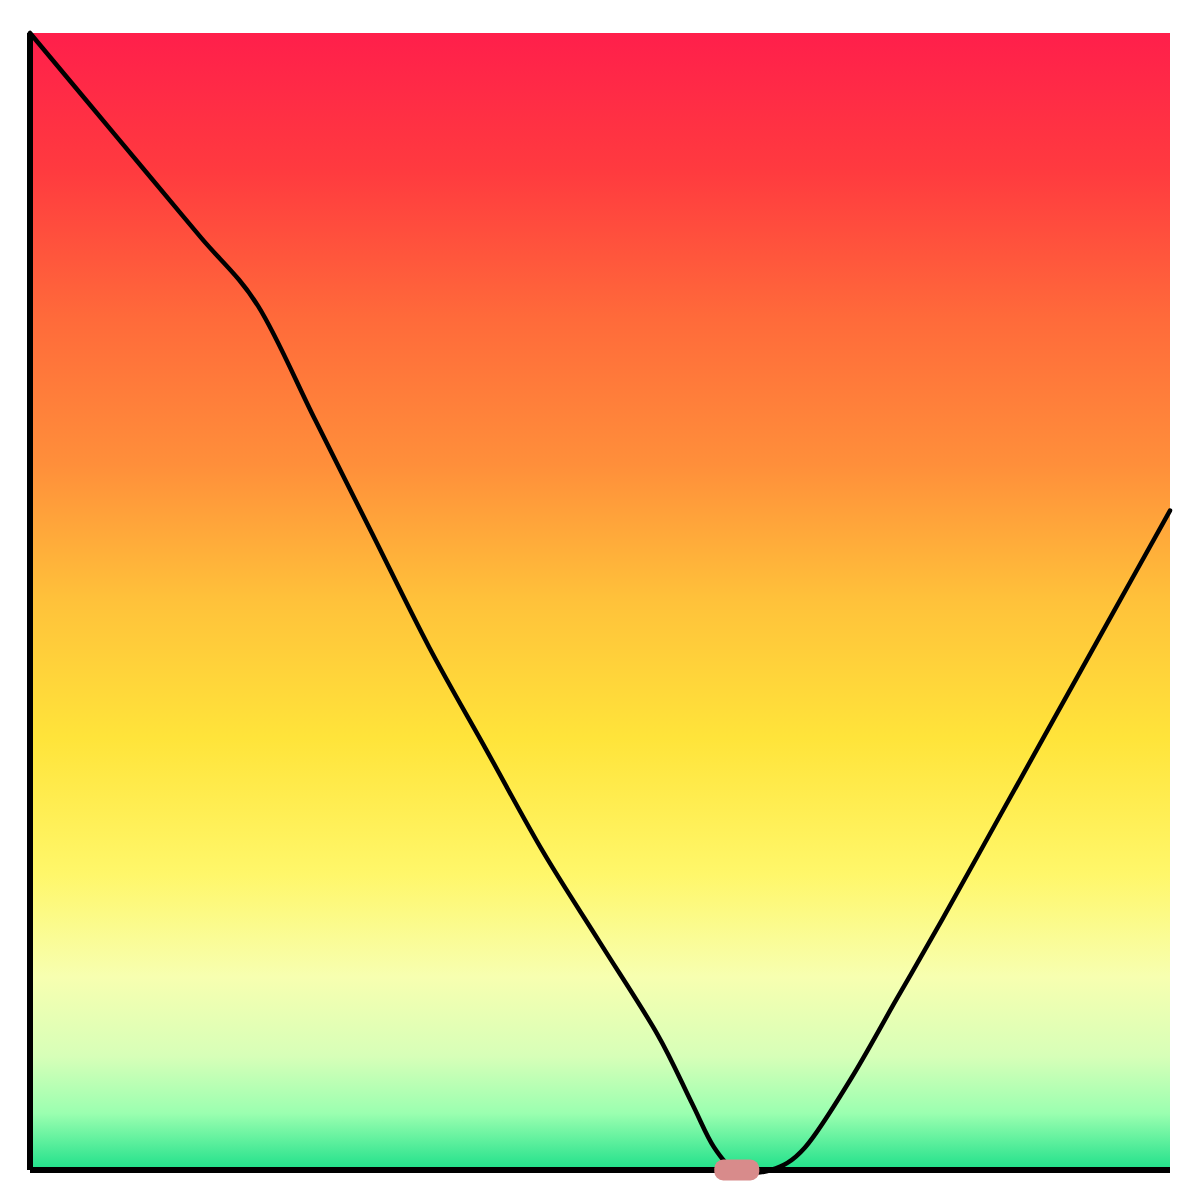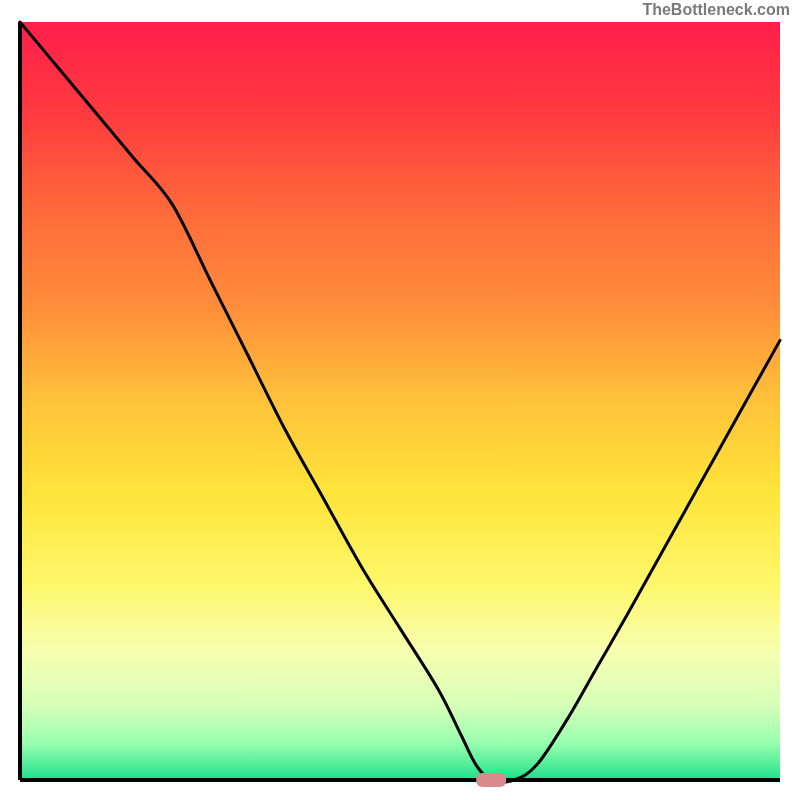--- a/index.html
+++ b/index.html
@@ -31,14 +31,13 @@
   <rect id="plotbg" fill="url(#bg)" x="20" y="22" width="760" height="758"></rect>
 
   <line id="ax-y" stroke="#000" stroke-width="4" x1="20" y1="22" x2="20" y2="780"></line>
   <line id="ax-x" stroke="#000" stroke-width="4" x1="20" y1="780" x2="780" y2="780"></line>
 
   <path id="curve" fill="none" stroke="#000" stroke-width="3" stroke-linejoin="round" stroke-linecap="round" d="M20,22 C26.333333333333332,29.580000000000002 45.333333333333336,52.320000000000014 58,67.48000000000002 C70.66666666666667,82.64000000000003 83.33333333333333,97.80000000000003 96,112.96000000000004 C108.66666666666667,128.12000000000003 121.33333333333333,143.28000000000006 134,158.44000000000005 C146.66666666666666,173.60000000000005 159.33333333333334,183.70666666666665 172,203.91999999999996 C184.66666666666666,224.13333333333327 197.33333333333334,254.4533333333333 210,279.71999999999997 C222.66666666666666,304.9866666666666 235.33333333333334,330.25333333333333 248,355.52 C260.6666666666667,380.78666666666663 273.3333333333333,407.31666666666666 286,431.32 C298.6666666666667,455.3233333333333 311.3333333333333,476.8 324,499.54 C336.6666666666667,522.28 349.3333333333333,546.2833333333333 362,567.76 C374.6666666666667,589.2366666666667 387.3333333333333,608.1866666666666 400,628.4 C412.6666666666667,648.6133333333333 427.86666666666673,671.3533333333332 438.00000000000006,689.04 C448.1333333333334,706.7266666666667 454.46666666666664,721.8866666666667 460.79999999999995,734.52 C467.13333333333327,747.1533333333333 470.93333333333334,757.26 476,764.84 C481.06666666666666,772.4200000000001 484.8666666666667,777.4733333333334 491.2,780 C497.5333333333333,782.5266666666666 506.4,782.5266666666666 514,780 C521.6,777.4733333333334 527.9333333333334,774.9466666666667 536.8000000000001,764.84 C545.6666666666667,754.7333333333333 557.0666666666666,735.7833333333333 567.1999999999999,719.36 C577.3333333333333,702.9366666666667 587.4666666666667,683.9866666666667 597.6,666.3 C607.7333333333333,648.6133333333332 616.6,633.4533333333334 628,613.24 C639.4,593.0266666666666 653.3333333333334,567.76 666,545.02 C678.6666666666666,522.28 691.3333333333334,499.54 704,476.8 C716.6666666666666,454.06 729.3333333333334,431.32 742,408.58 C754.6666666666666,385.84 773.6666666666666,351.73 780,340.36"></path>
 
   <rect id="marker" rx="6" ry="6" x="476.2" y="773" width="30" height="14" fill="#d88b8b"></rect>
 </svg>
 
-<div class="attr">TheBottleneck.com</div>
 </div>
 
 </body></html>

